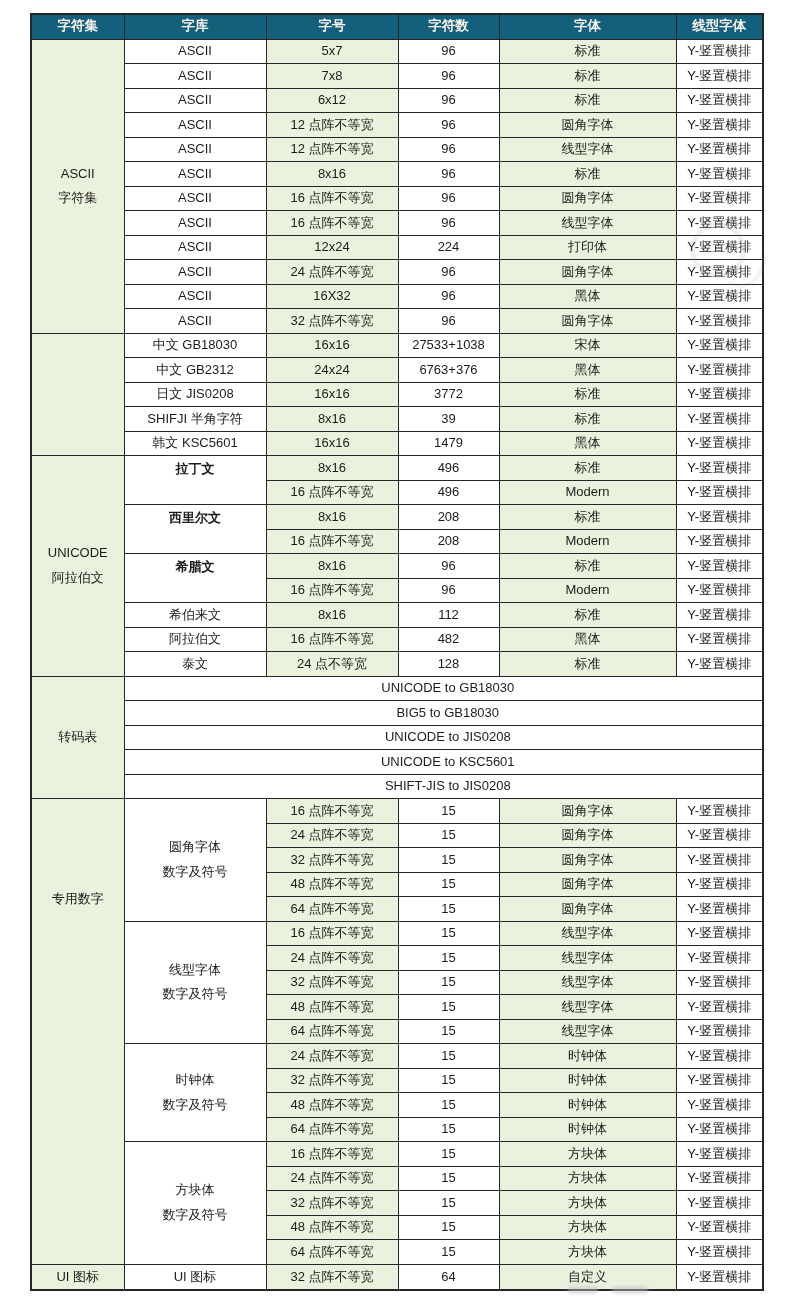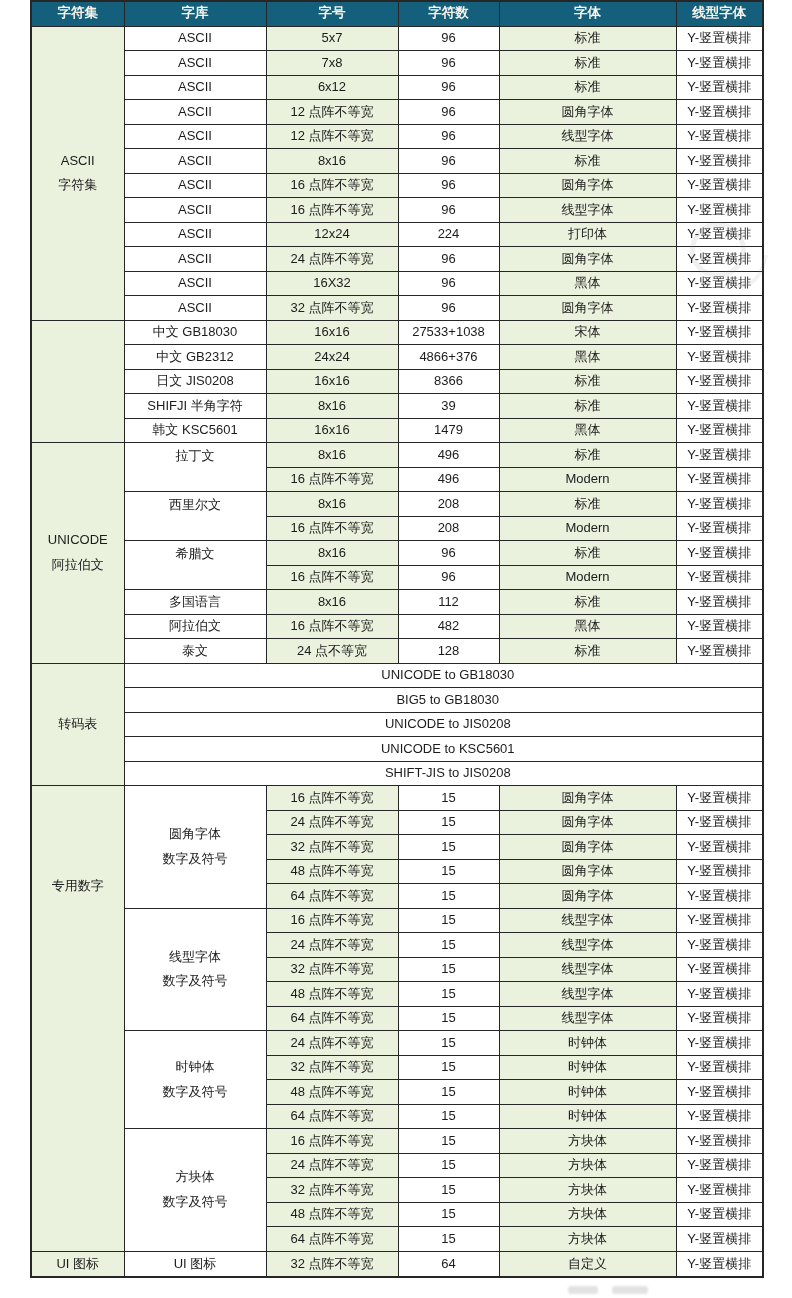--- a/index.html
+++ b/index.html
@@ -1,21 +1,21 @@
 <!DOCTYPE html>
 <html><head>
 <meta charset="utf-8">
 <style>
   html,body { margin:0; padding:0; }
   body {
     width:792px; height:1298px; position:relative; background:#ffffff;
     font-family:"Liberation Sans","DejaVu Sans",sans-serif;
   }
   #spec-table {
-    position:absolute; left:30px; top:0; width:732px;
+    position:absolute; left:30px; top:13px; width:732px;
     border-collapse:collapse; table-layout:fixed;
     border:2px solid #262626;
   }
   #spec-table th, #spec-table td {
     border:1px solid #262626; padding:0; text-align:center;
     font-size:13px; line-height:1.25; color:#1c1c1c;
     overflow:hidden; white-space:nowrap;
   }
   #spec-table thead tr { height:25px; }
   #spec-table tbody tr { height:24.5px; }
@@ -25,21 +25,21 @@
     border-top:1px solid #14607c; border-bottom:1px solid #262626;
   }
   #spec-table thead th:first-child { border-left:1px solid #262626; }
   .c-green { background:#eaf1dd; }
   .c-white { background:#ffffff; }
   .sec-label { vertical-align:middle; }
   .sec-label div { line-height:24.5px; }
   .label-top { vertical-align:top; }
   .label-top div { padding-top:92px; line-height:16px; }
   .vtop { vertical-align:top; }
-  .vtop div { line-height:23px; padding-top:1px; }
+  .vtop div { line-height:23px; padding-top:1px;font-weight:bold; }
   .glabel div { line-height:24.5px; }
   .trans-cell { text-align:left; padding-left:9px !important; }
   
   .wm-ring {
     position:absolute; left:690px; top:222px; width:46px; height:46px;
     border:5px solid #8e8e8e; border-radius:50%; opacity:0.13;
   }
   .wm-tail {
     position:absolute; left:733px; top:250px; width:26px; height:36px;
     border-right:4px solid #8e8e8e; border-bottom:4px solid #8e8e8e;
@@ -302,38 +302,38 @@
         </td>
       </tr>
       <tr>
         <td class="c-white">
           <div>中文 GB2312</div>
         </td>
         <td class="c-green">
           <div>24x24</div>
         </td>
         <td class="c-white">
-          <div>4866+376</div>
+          <div>6763+376</div>
         </td>
         <td class="c-green">
           <div>黑体</div>
         </td>
         <td class="c-white">
           <div>Y-竖置横排</div>
         </td>
       </tr>
       <tr>
         <td class="c-white">
           <div>日文 JIS0208</div>
         </td>
         <td class="c-green">
           <div>16x16</div>
         </td>
         <td class="c-white">
-          <div>8366</div>
+          <div>3772</div>
         </td>
         <td class="c-green">
           <div>标准</div>
         </td>
         <td class="c-white">
           <div>Y-竖置横排</div>
         </td>
       </tr>
       <tr>
         <td class="c-white">
@@ -461,21 +461,21 @@
         </td>
         <td class="c-green">
           <div>Modern</div>
         </td>
         <td class="c-white">
           <div>Y-竖置横排</div>
         </td>
       </tr>
       <tr>
         <td class="c-white" rowspan="1">
-          <div>多国语言</div>
+          <div>希伯来文</div>
         </td>
         <td class="c-green">
           <div>8x16</div>
         </td>
         <td class="c-white">
           <div>112</div>
         </td>
         <td class="c-green">
           <div>标准</div>
         </td>

